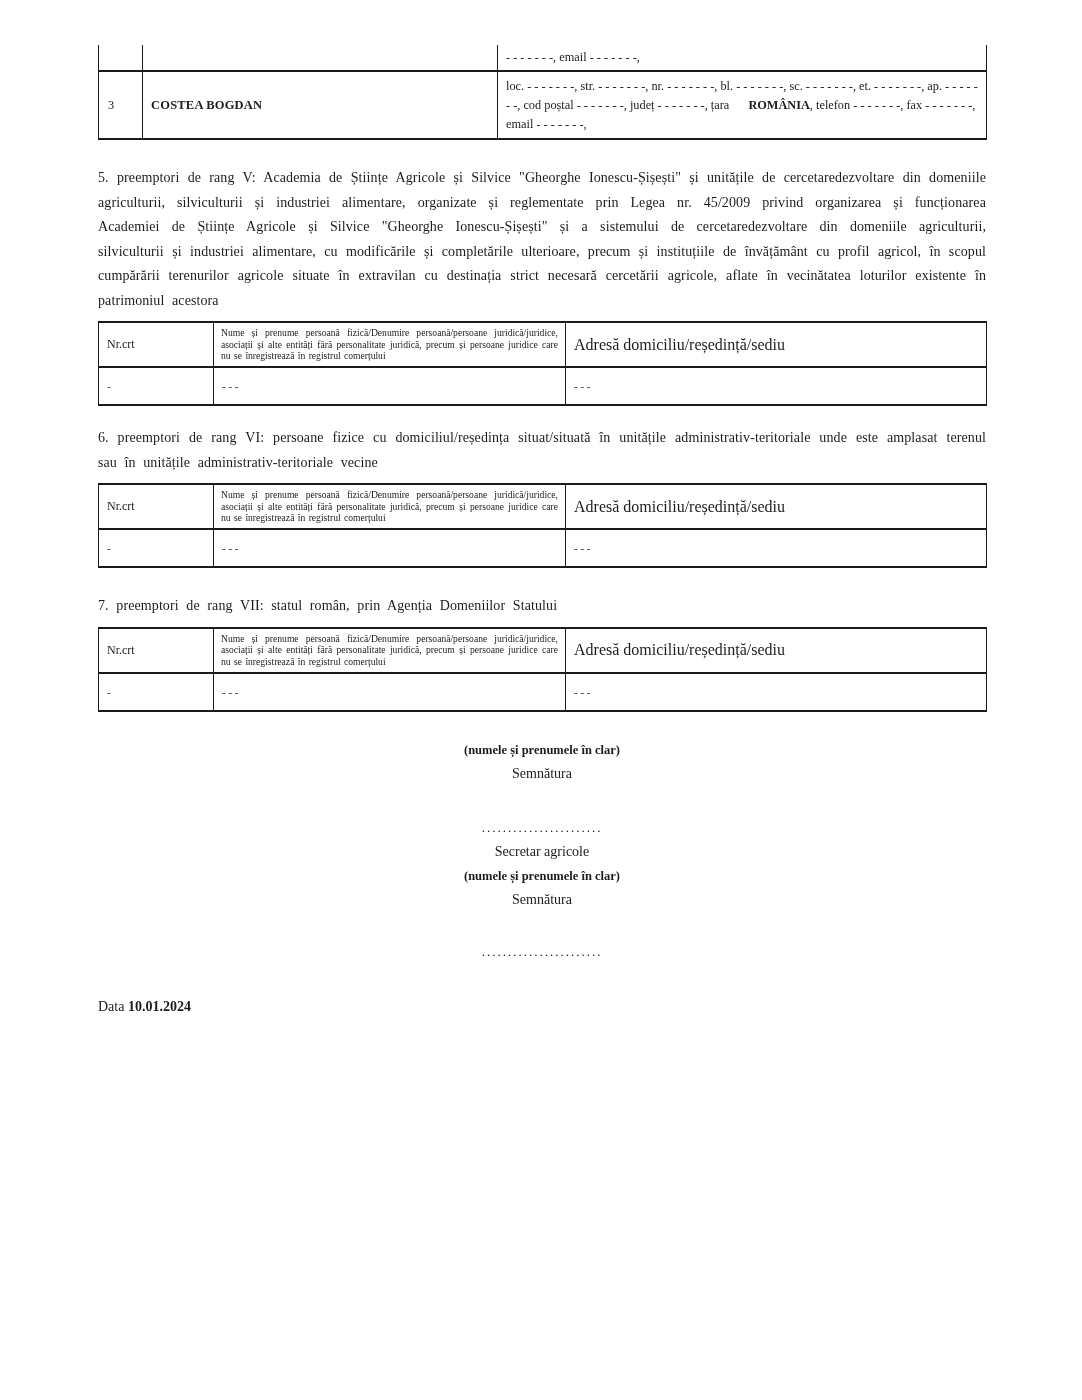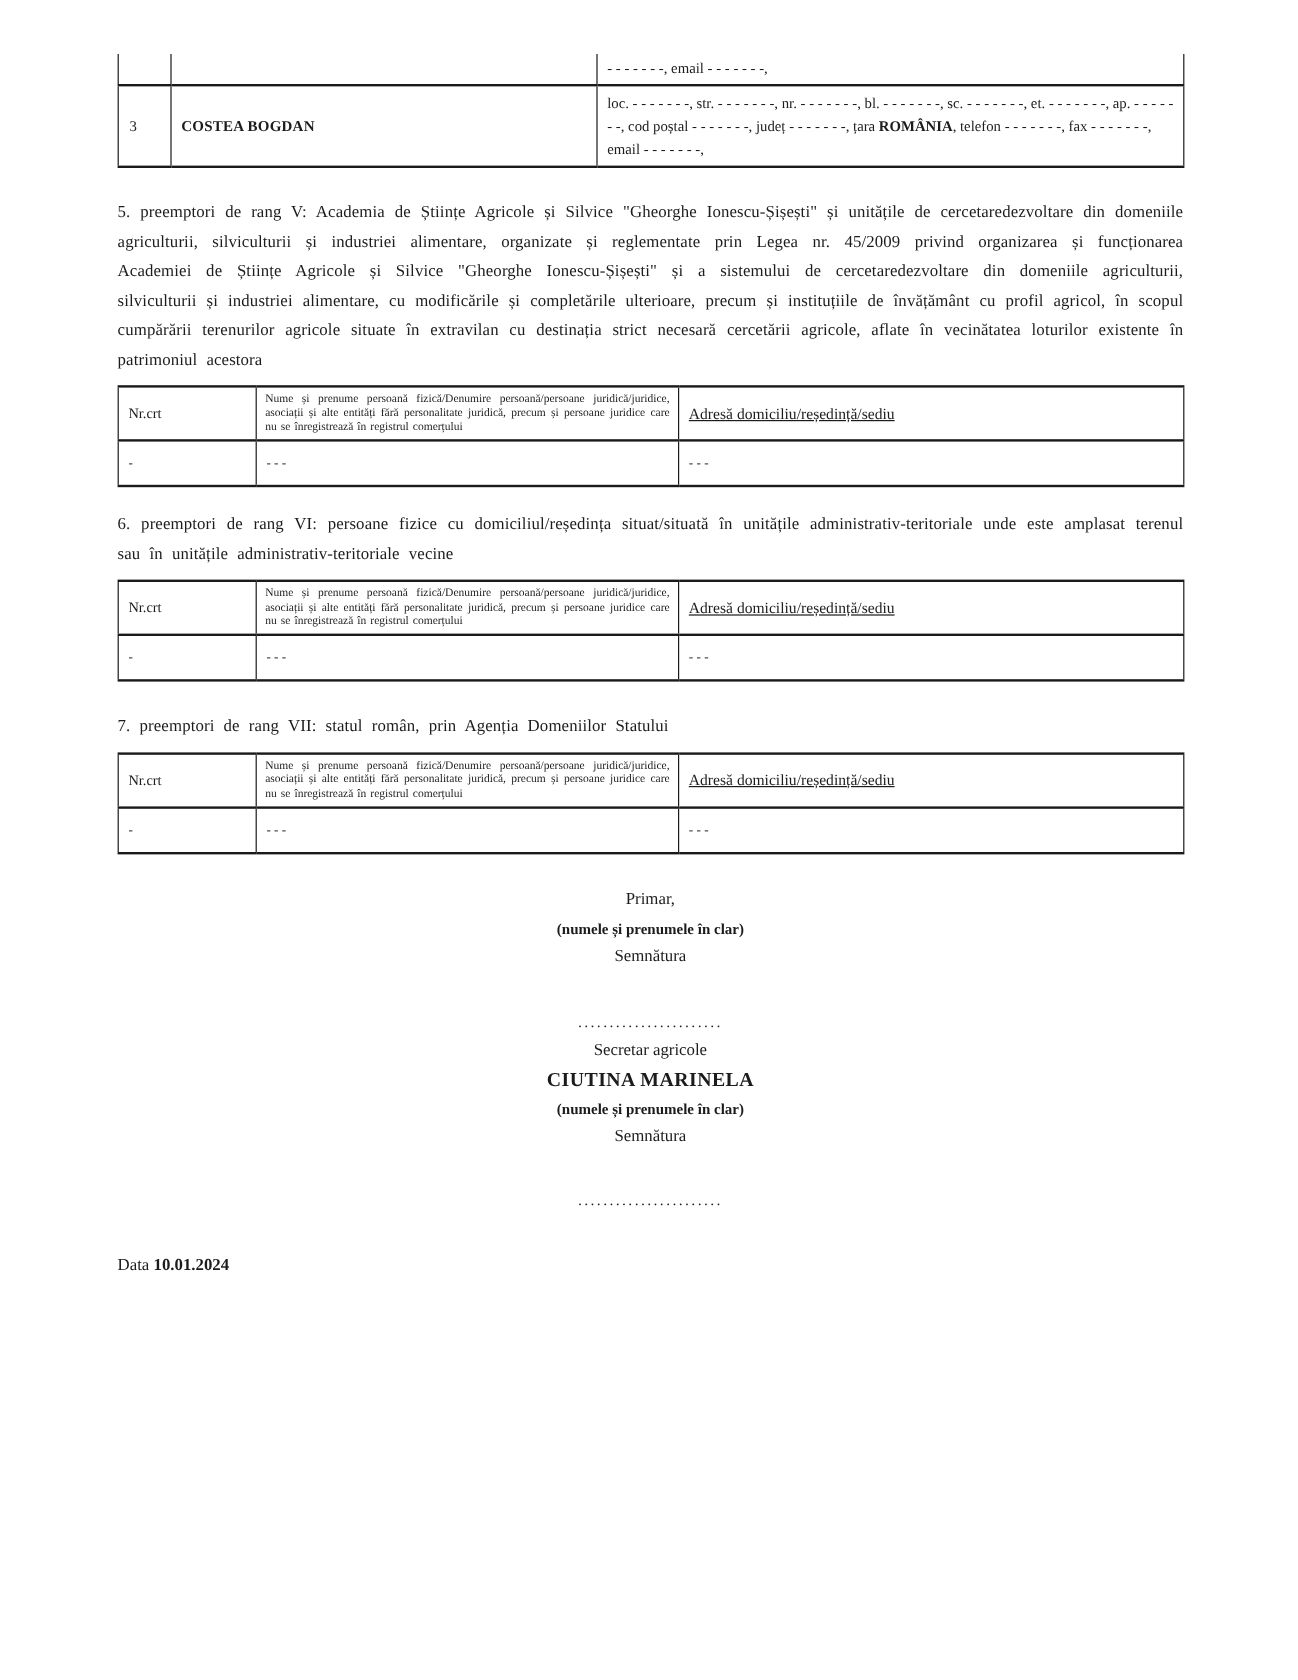--- a/index.html
+++ b/index.html
@@ -33,21 +33,21 @@
   .contacts { margin-top: 45px; }
   .contacts col.c1 { width: 44px; }
   .contacts col.c2 { width: 355px; }
   .contacts col.c3 { width: 489px; }
   .contacts tr.partial td { border-top: none; height: 25px; }
   .contacts tr.main td { height: 68px; }
   .contacts td { padding: 2px 8px; font-size: 12.3px; }
   .contacts .addr { line-height: 19px; padding: 3px 8px; }
   .contacts .nr { padding-left: 9px; }
   .contacts .name { font-weight: bold; font-size: 12.5px; letter-spacing: 0.2px; }
-  .bold { font-weight: bold; }
+  .bold { font-weight: bold; margin-left: 16px; }
 
   
   .para {
     font-size: 14px;
     line-height: 24.5px;
     text-align: justify;
     word-spacing: 4px;
     letter-spacing: 0.1px;
   }
   .para-5 { margin-top: 26px; }
@@ -60,21 +60,21 @@
   .pt col.c2 { width: 352px; }
   .pt col.c3 { width: 421px; }
   .pt th.h-nr { font-size: 12px; padding: 2px 8px; height: 45px; }
   .pt th.h-name {
     font-size: 9.6px;
     line-height: 11.6px;
     text-align: justify;
     padding: 1px 7px;
     word-spacing: 1px;
   }
-  .pt th.h-addr { font-size: 13px; padding: 2px 8px; text-decoration: underline; }
+  .pt th.h-addr { font-size: 16px; padding: 2px 8px; }
   .pt td { height: 38px; font-size: 11px; padding: 2px 8px; }
 
   
   .sig { text-align: center; margin-top: 26px; }
   .sig-line { font-size: 14px; line-height: 24px; }
   .sig-name { font-size: 16.5px; font-weight: bold; line-height: 24px; letter-spacing: 0.4px; }
   .sig-note { font-size: 12.5px; line-height: 24px; font-weight: bold; }
   .dots { font-size: 13px; line-height: 24px; letter-spacing: 2px; margin-top: 30px; }
   .dots2 { margin-top: 28px; }
 
@@ -168,26 +168,24 @@
     </tr>
     <tr>
       <td>-</td>
       <td>- - -</td>
       <td>- - -</td>
     </tr>
   </tbody>
     </table>
 
   <div class="sig">
-    <div class="sig-line">Primar,</div>
     <div class="sig-note">(numele și prenumele în clar)</div>
     <div class="sig-line">Semnătura</div>
     <div class="dots">.......................</div>
     <div class="sig-line">Secretar agricole</div>
-    <div class="sig-name">CIUTINA MARINELA</div>
     <div class="sig-note">(numele și prenumele în clar)</div>
     <div class="sig-line">Semnătura</div>
     <div class="dots dots2">.......................</div>
   </div>
 
   <div class="date-line">
     <span>Data</span>
     <span class="val">10.01.2024</span>
   </div>
 

